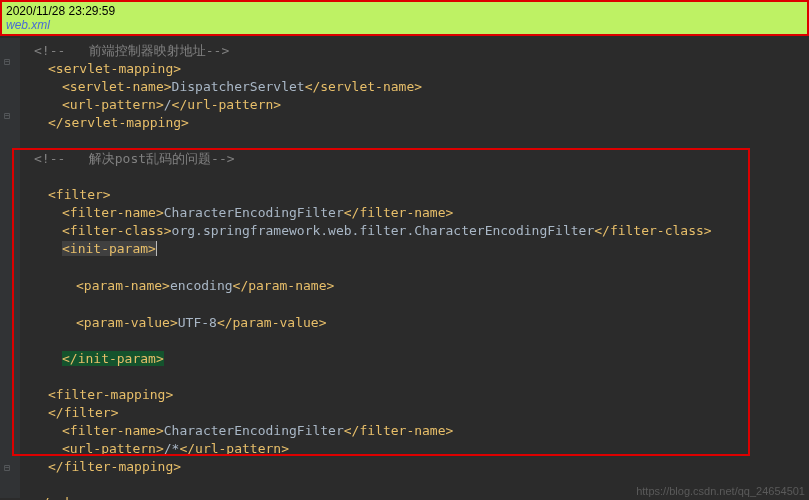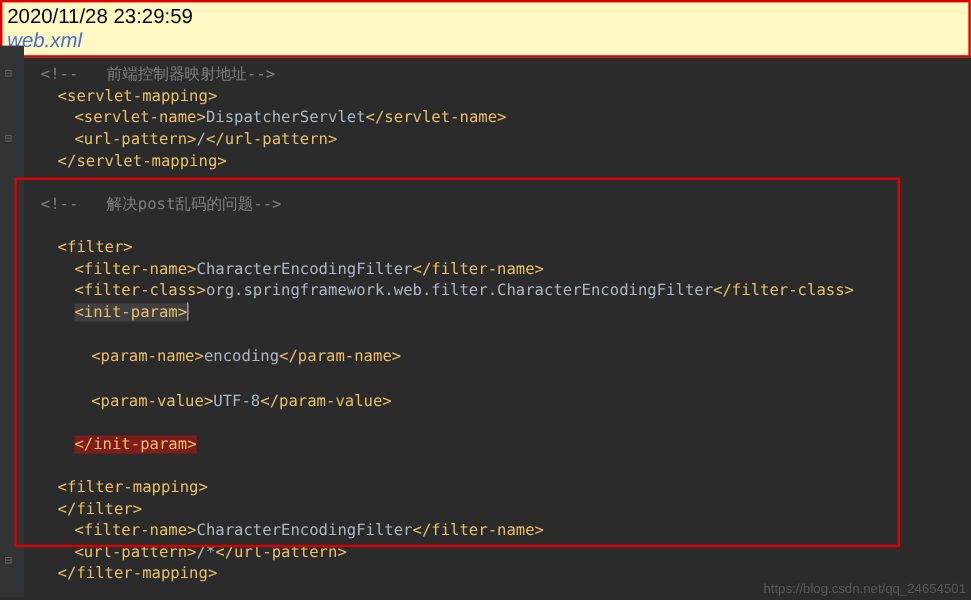--- a/index.html
+++ b/index.html
@@ -6,25 +6,25 @@
   body {
     font-family: "Consolas", "Monaco", monospace;
     font-size: 13px;
     background: #2b2b2b;
     width: 809px;
     height: 500px;
     overflow: hidden;
     position: relative;
   }
   .title-bar {
-    background: #fef9c3;
+    background: #bef264;
     border: 2px solid #d00;
     padding: 2px 4px;
     font-family: Arial, sans-serif;
-    font-size: 17px;
+    font-size: 12px;
     color: #000;
   }
   .title-timestamp { color: #000; }
   .title-filename { color: #4a6cd4; font-style: italic; }
   .editor {
     background: #2b2b2b;
     padding: 4px 0 4px 0;
     line-height: 18px;
   }
   .gutter {
@@ -55,21 +55,21 @@
   .indent4 { padding-left: 56px; margin-top: 19px; }
   .comment { color: #808080; }
   .tag { color: #e8bf6a; text-align: center; }
   .bracket { color: #e8bf6a; }
   .text-content { color: #a9b7c6; }
   .highlight-open {
     background: #404040;
     color: #e8bf6a;
   }
   .highlight-close {
-    background: #7f1d1d;
+    background: #14532d;
     color: #e8bf6a;
   }
   .cursor {
     display: inline-block;
     width: 1px;
     height: 15px;
     background: #bbb;
     vertical-align: middle;
     margin-bottom: 2px;
   }

